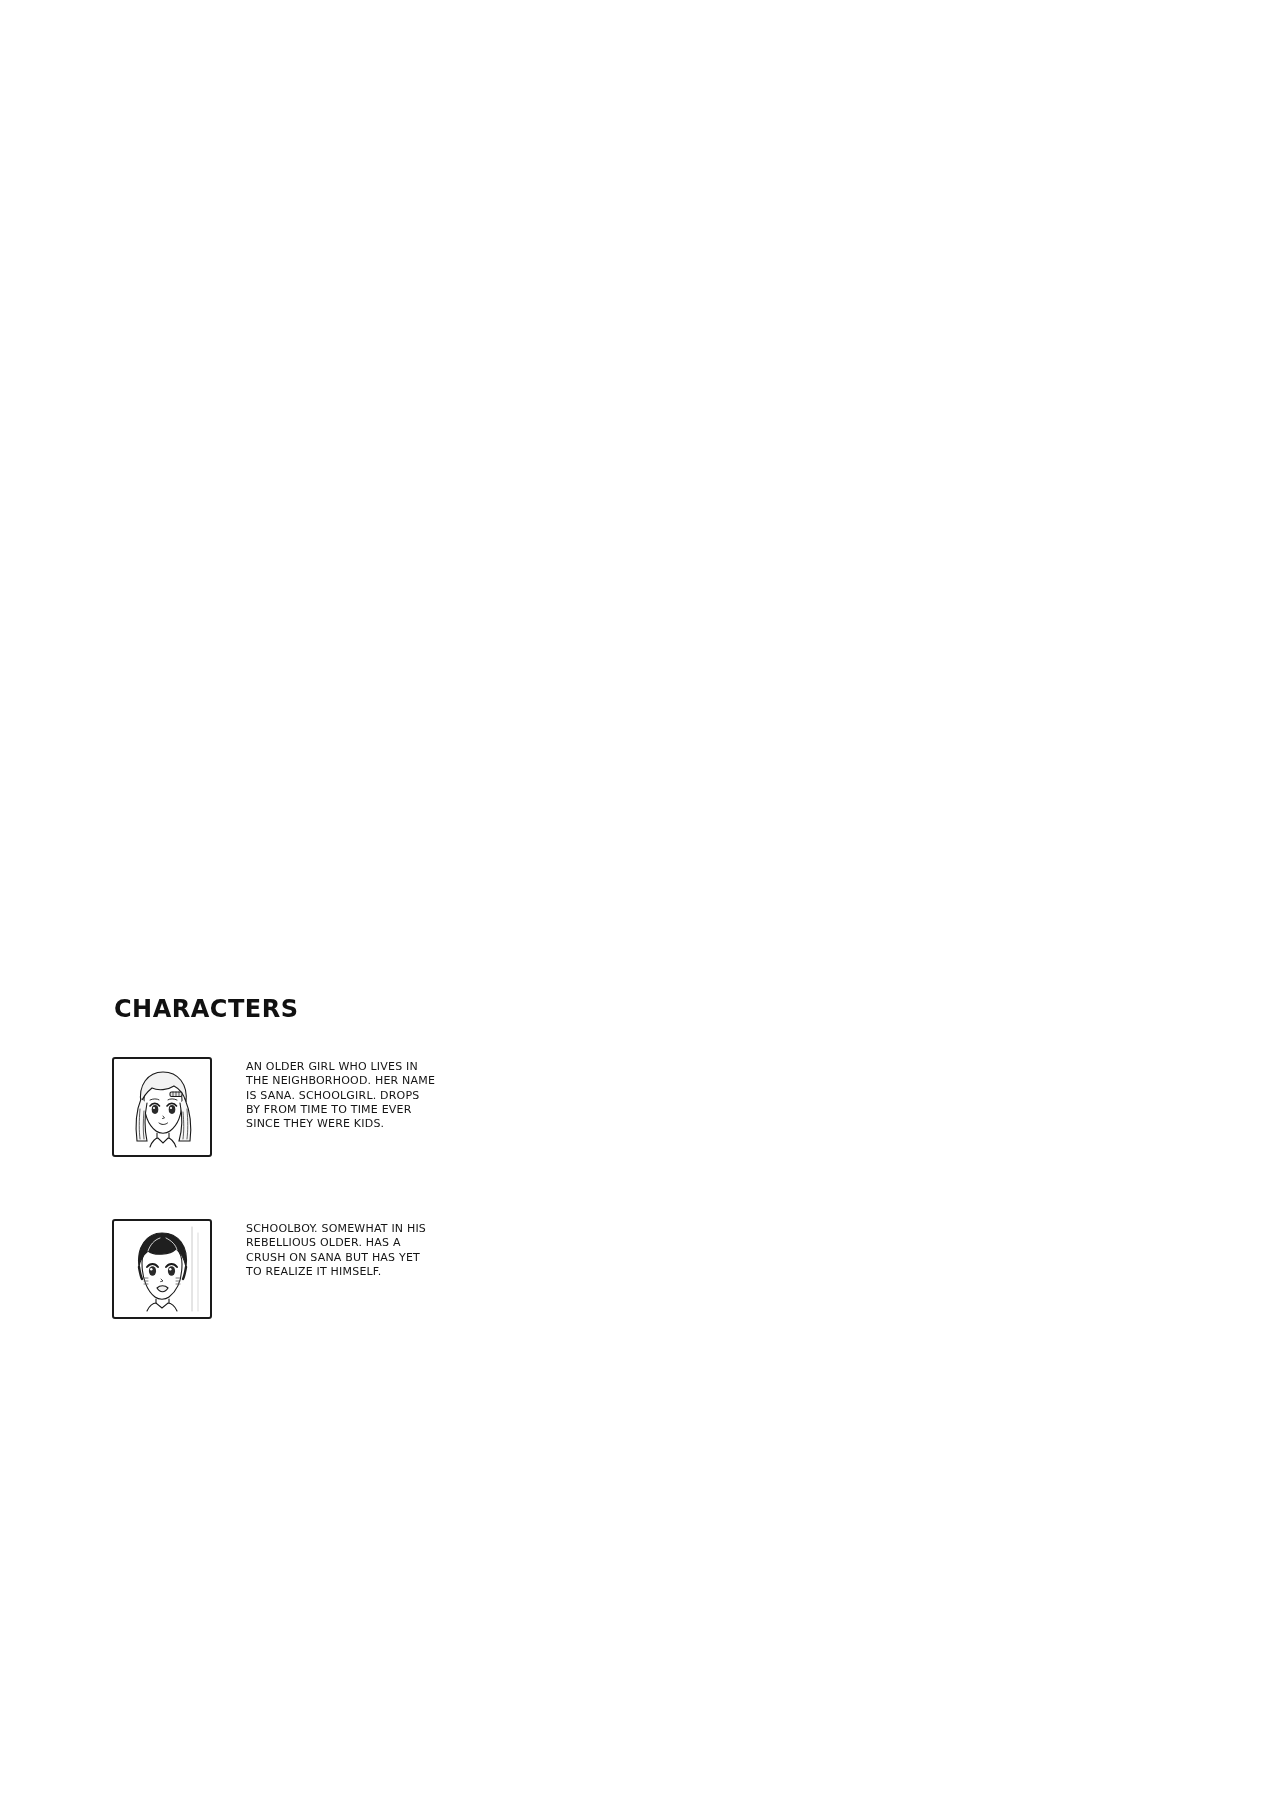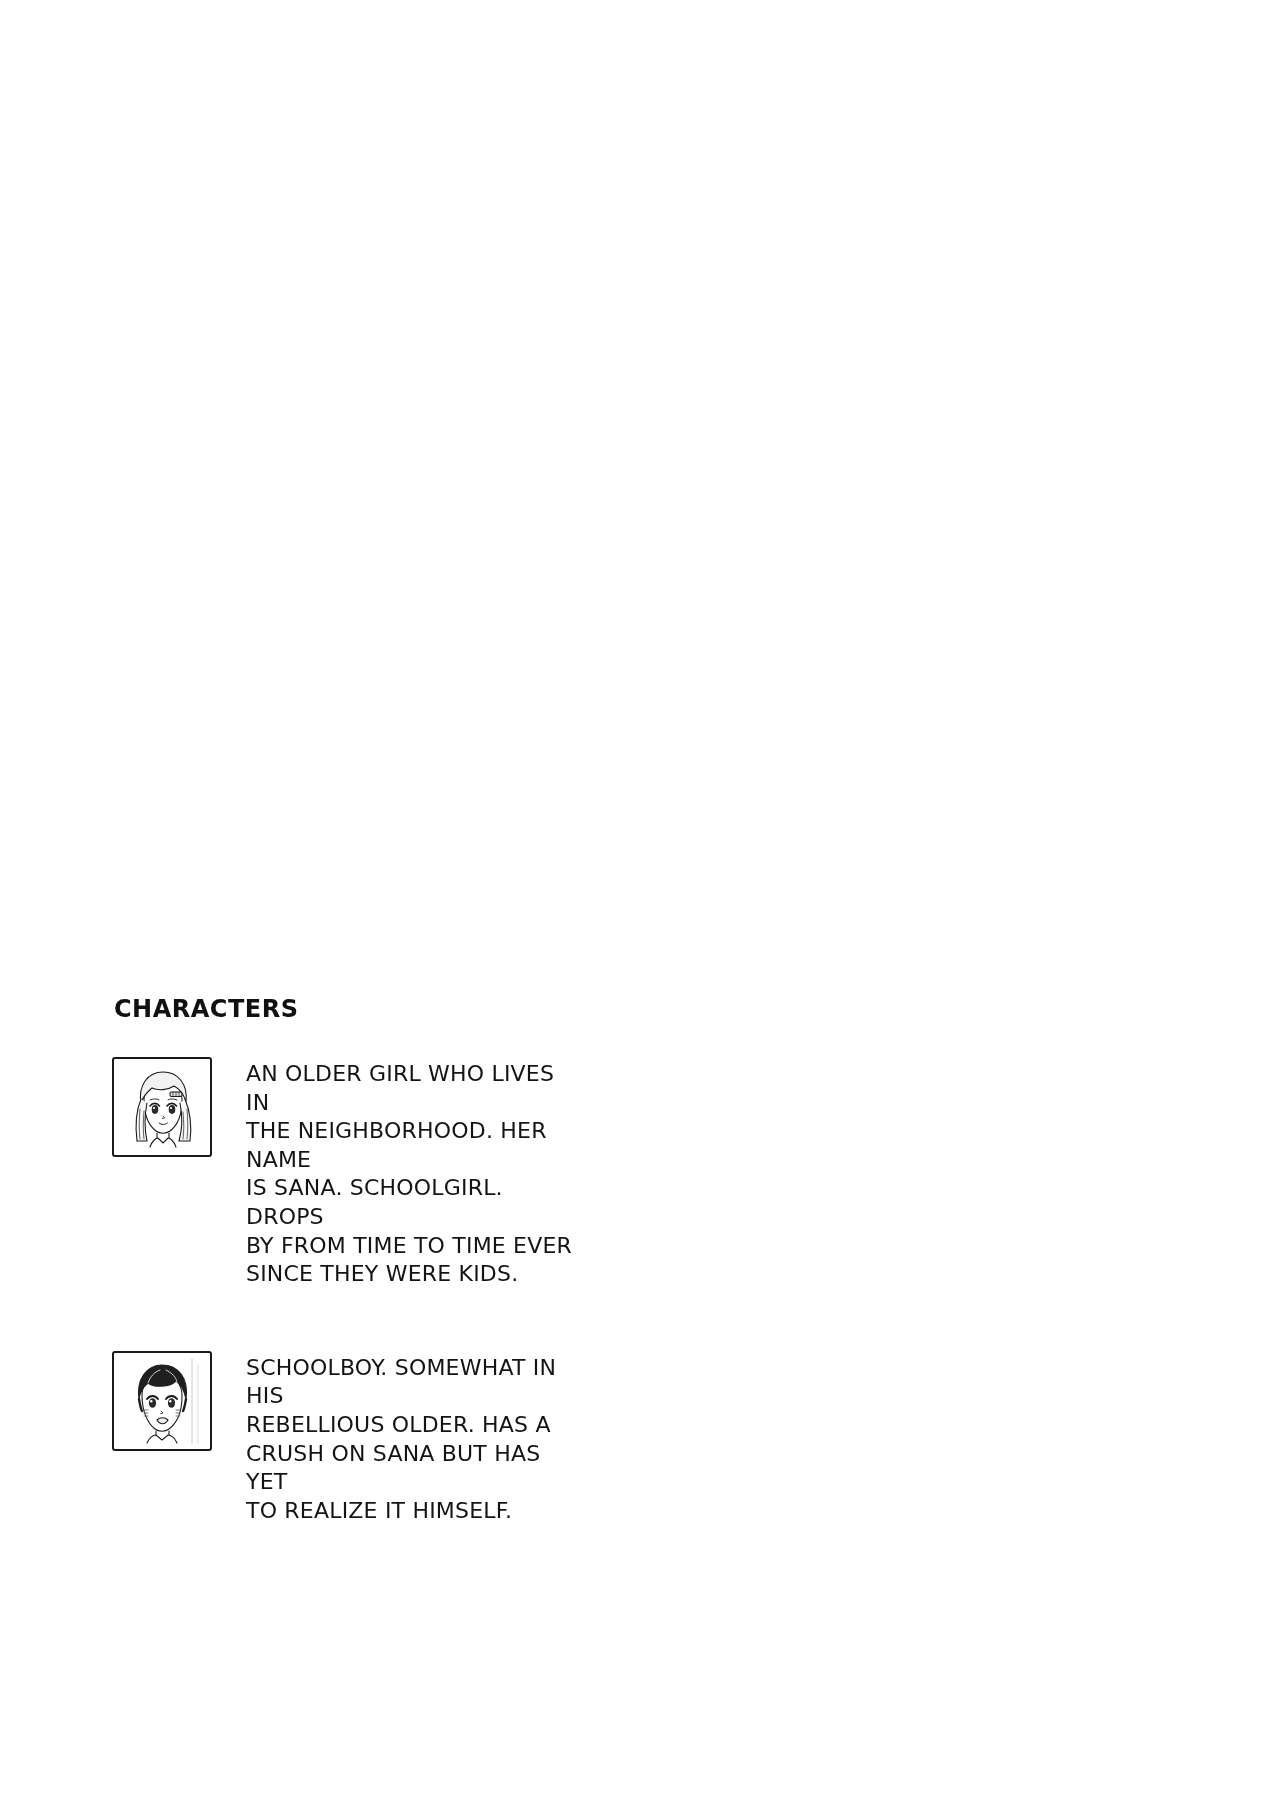--- a/index.html
+++ b/index.html
@@ -58,21 +58,21 @@
 
   .char-portrait svg {
     display: block;
     width: 100%;
     height: 100%;
   }
 
   .char-text {
     margin-left: 34px;
     font-family: "DejaVu Sans", sans-serif;
-    font-size: 22px;
+    font-size: 11px;
     line-height: 1.30;
     letter-spacing: 0.2px;
     color: #141414;
     max-width: 330px;
     white-space: pre-line;
     padding-top: 3px;
   }
 </style>
 </head>
 <body>

